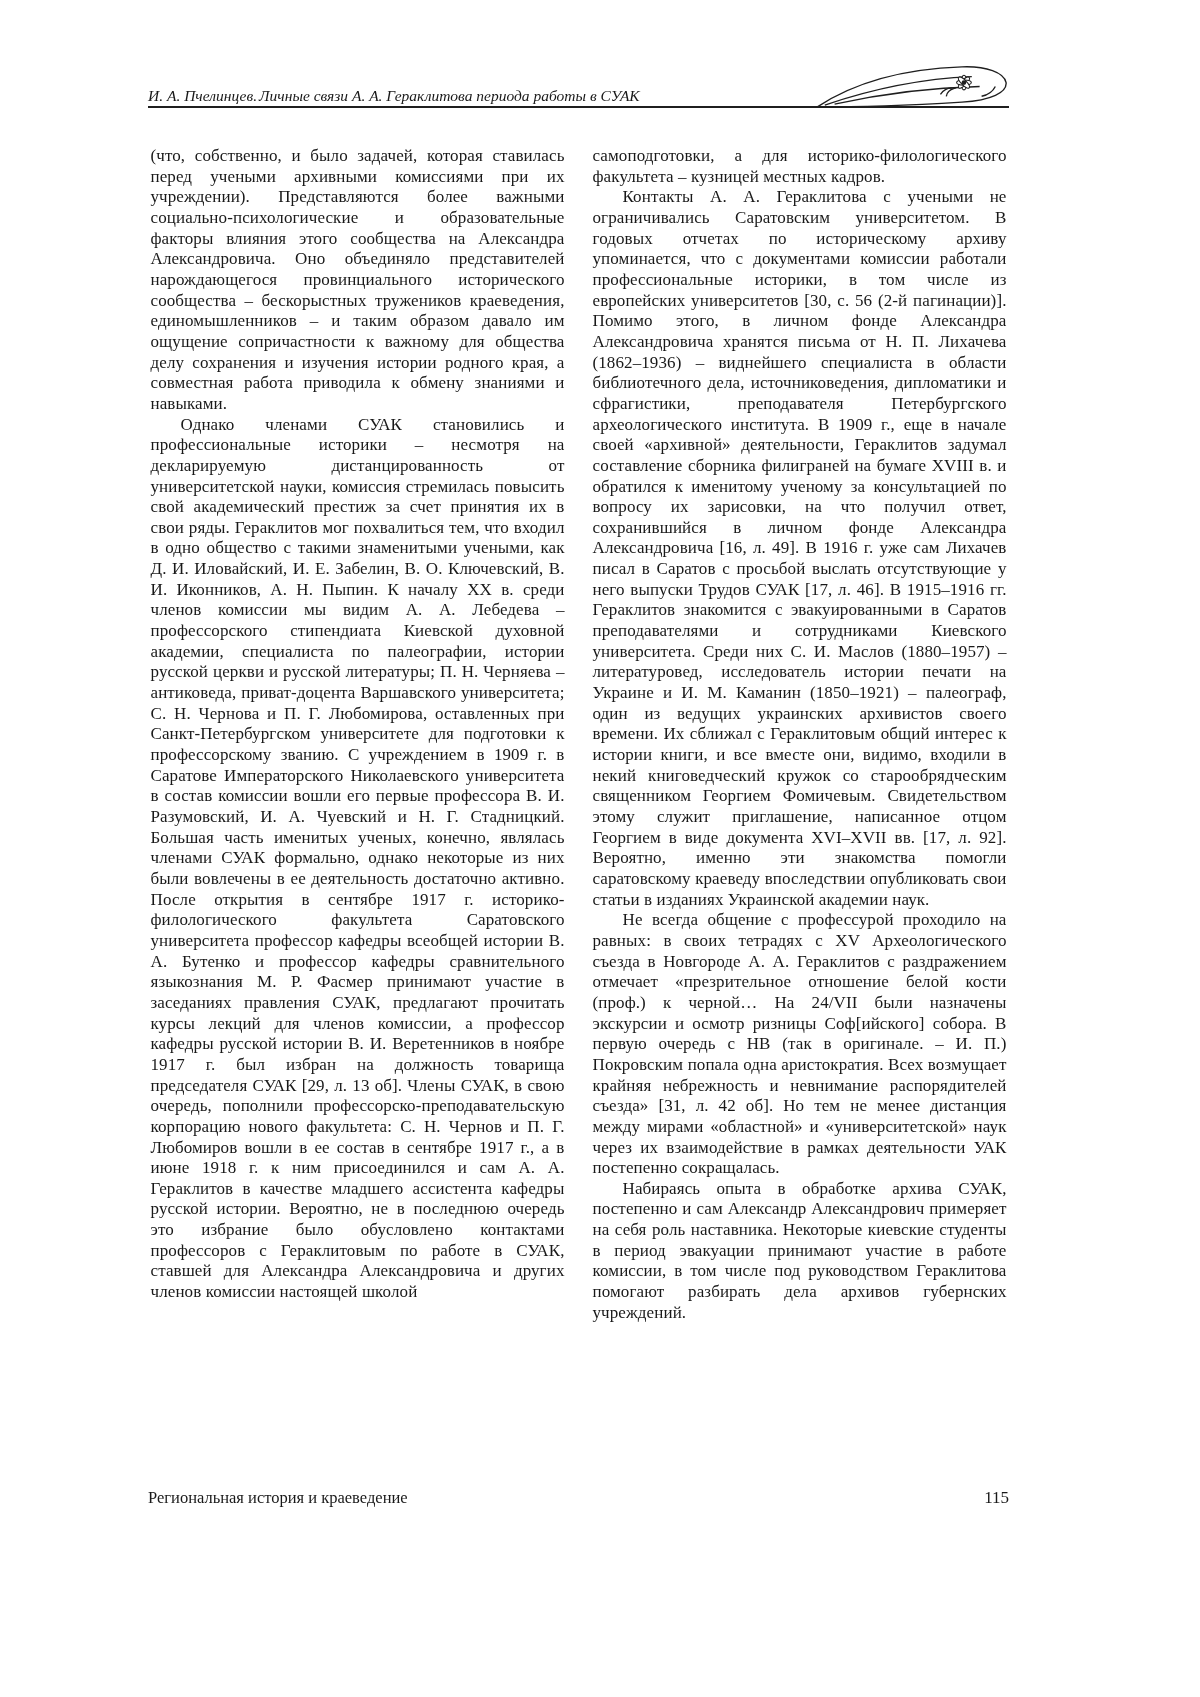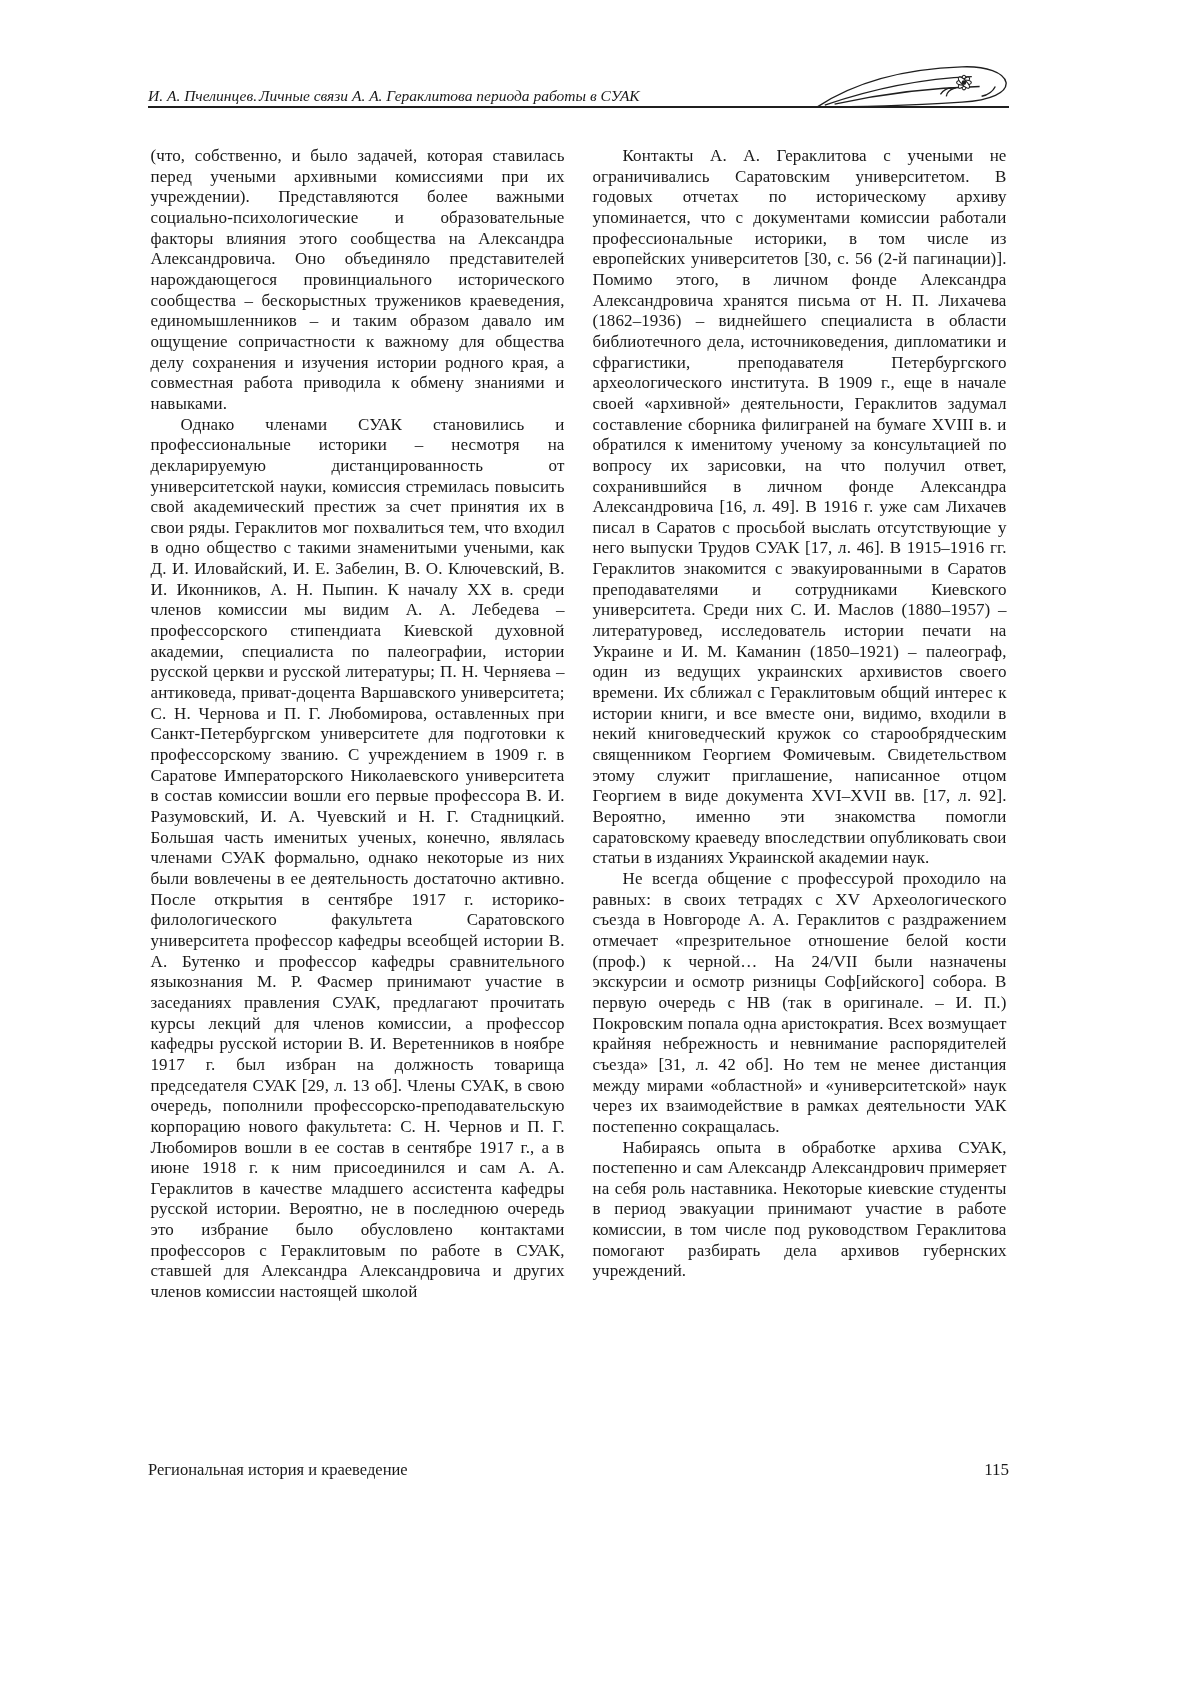--- a/index.html
+++ b/index.html
@@ -66,20 +66,21 @@
     width: 861px;
     display: flex;
     justify-content: space-between;
     align-items: baseline;
   }
   .footer-section {
     font-size: 16.5px;
   }
   .footer-page-number {
     font-size: 17px;
+    margin-top: 28px;
   }
 </style>
 </head>
 <body>
 
 <div class="sheet">
   <div class="content">
 
     <header class="running-head">
       <span>И. А. Пчелинцев.</span>
@@ -103,20 +104,21 @@
         </svg>
       </span>
     </header>
 
     <main class="columns">
       <section class="col">
         <p class="para">(что, собственно, и было задачей, которая ставилась перед учеными архивными комиссиями при их учреждении). Представляются более важными социально-психологические и образовательные факторы влияния этого сообщества на Александра Александровича. Оно объединяло представителей нарождающегося провинциального исторического сообщества – бескорыстных тружеников краеведения, единомышленников – и таким образом давало им ощущение сопричастности к важному для общества делу сохранения и изучения истории родного края, а совместная работа приводила к обмену знаниями и навыками.</p>
         <p class="para indent">Однако членами СУАК становились и профессиональные историки – несмотря на декларируемую дистанцированность от университетской науки, комиссия стремилась повысить свой академический престиж за счет принятия их в свои ряды. Гераклитов мог похвалиться тем, что входил в одно общество с такими знаменитыми учеными, как Д. И. Иловайский, И. Е. Забелин, В. О. Ключевский, В. И. Иконников, А. Н. Пыпин. К началу XX в. среди членов комиссии мы видим А. А. Лебедева – профессорского стипендиата Киевской духовной академии, специалиста по палеографии, истории русской церкви и русской литературы; П. Н. Черняева – антиковеда, приват-доцента Варшавского университета; С. Н. Чернова и П. Г. Любомирова, оставленных при Санкт-Петербургском университете для подготовки к профессорскому званию. С учреждением в 1909 г. в Саратове Императорского Николаевского университета в состав комиссии вошли его первые профессора В. И. Разумовский, И. А. Чуевский и Н. Г. Стадницкий. Большая часть именитых ученых, конечно, являлась членами СУАК формально, однако некоторые из них были вовлечены в ее деятельность достаточно активно. После открытия в сентябре 1917 г. историко-филологического факультета Саратовского университета профессор кафедры всеобщей истории В. А. Бутенко и профессор кафедры сравнительного языкознания М. Р. Фасмер принимают участие в заседаниях правления СУАК, предлагают прочитать курсы лекций для членов комиссии, а профессор кафедры русской истории В. И. Веретенников в ноябре 1917 г. был избран на должность товарища председателя СУАК [29, л. 13 об]. Члены СУАК, в свою очередь, пополнили профессорско-преподавательскую корпорацию нового факультета: С. Н. Чернов и П. Г. Любомиров вошли в ее состав в сентябре 1917 г., а в июне 1918 г. к ним присоединился и сам А. А. Гераклитов в качестве младшего ассистента кафедры русской истории. Вероятно, не в последнюю очередь это избрание было обусловлено контактами профессоров с Гераклитовым по работе в СУАК, ставшей для Александра Александровича и других членов комиссии настоящей школой</p>
       </section>
       <section class="col">
+        <p class="para">самоподготовки, а для историко-филологического факультета – кузницей местных кадров.</p>
         <p class="para indent">Контакты А. А. Гераклитова с учеными не ограничивались Саратовским университетом. В годовых отчетах по историческому архиву упоминается, что с документами комиссии работали профессиональные историки, в том числе из европейских университетов [30, с. 56 (2-й пагинации)]. Помимо этого, в личном фонде Александра Александровича хранятся письма от Н. П. Лихачева (1862–1936) – виднейшего специалиста в области библиотечного дела, источниковедения, дипломатики и сфрагистики, преподавателя Петербургского археологического института. В 1909 г., еще в начале своей «архивной» деятельности, Гераклитов задумал составление сборника филиграней на бумаге XVIII в. и обратился к именитому ученому за консультацией по вопросу их зарисовки, на что получил ответ, сохранившийся в личном фонде Александра Александровича [16, л. 49]. В 1916 г. уже сам Лихачев писал в Саратов с просьбой выслать отсутствующие у него выпуски Трудов СУАК [17, л. 46]. В 1915–1916 гг. Гераклитов знакомится с эвакуированными в Саратов преподавателями и сотрудниками Киевского университета. Среди них С. И. Маслов (1880–1957) – литературовед, исследователь истории печати на Украине и И. М. Каманин (1850–1921) – палеограф, один из ведущих украинских архивистов своего времени. Их сближал с Гераклитовым общий интерес к истории книги, и все вместе они, видимо, входили в некий книговедческий кружок со старообрядческим священником Георгием Фомичевым. Свидетельством этому служит приглашение, написанное отцом Георгием в виде документа XVI–XVII вв. [17, л. 92]. Вероятно, именно эти знакомства помогли саратовскому краеведу впоследствии опубликовать свои статьи в изданиях Украинской академии наук.</p>
         <p class="para indent"><span>Не всегда общение с профессурой проходило на равных: в своих тетрадях с XV Археологического съезда в Новгороде А. А. Гераклитов с раздражением отмечает «презрительное отношение белой кости (проф.) к черной… На 24/VII были назначены экскурсии и осмотр ризницы Соф[ийского] собора. В первую очередь с НВ (так в оригинале. – </span><span class="italic">И. П.</span><span>) Покровским попала одна аристократия. Всех возмущает крайняя небрежность и невнимание распорядителей съезда» [31, л. 42 об]. Но тем не менее дистанция между мирами «областной» и «университетской» наук через их взаимодействие в рамках деятельности УАК постепенно сокращалась.</span></p>
         <p class="para indent">Набираясь опыта в обработке архива СУАК, постепенно и сам Александр Александрович примеряет на себя роль наставника. Некоторые киевские студенты в период эвакуации принимают участие в работе комиссии, в том числе под руководством Гераклитова помогают разбирать дела архивов губернских учреждений.</p>
       </section>
     </main>
 
   </div>
 
   <footer class="page-footer">
     <span class="footer-section">Региональная история и краеведение</span>

